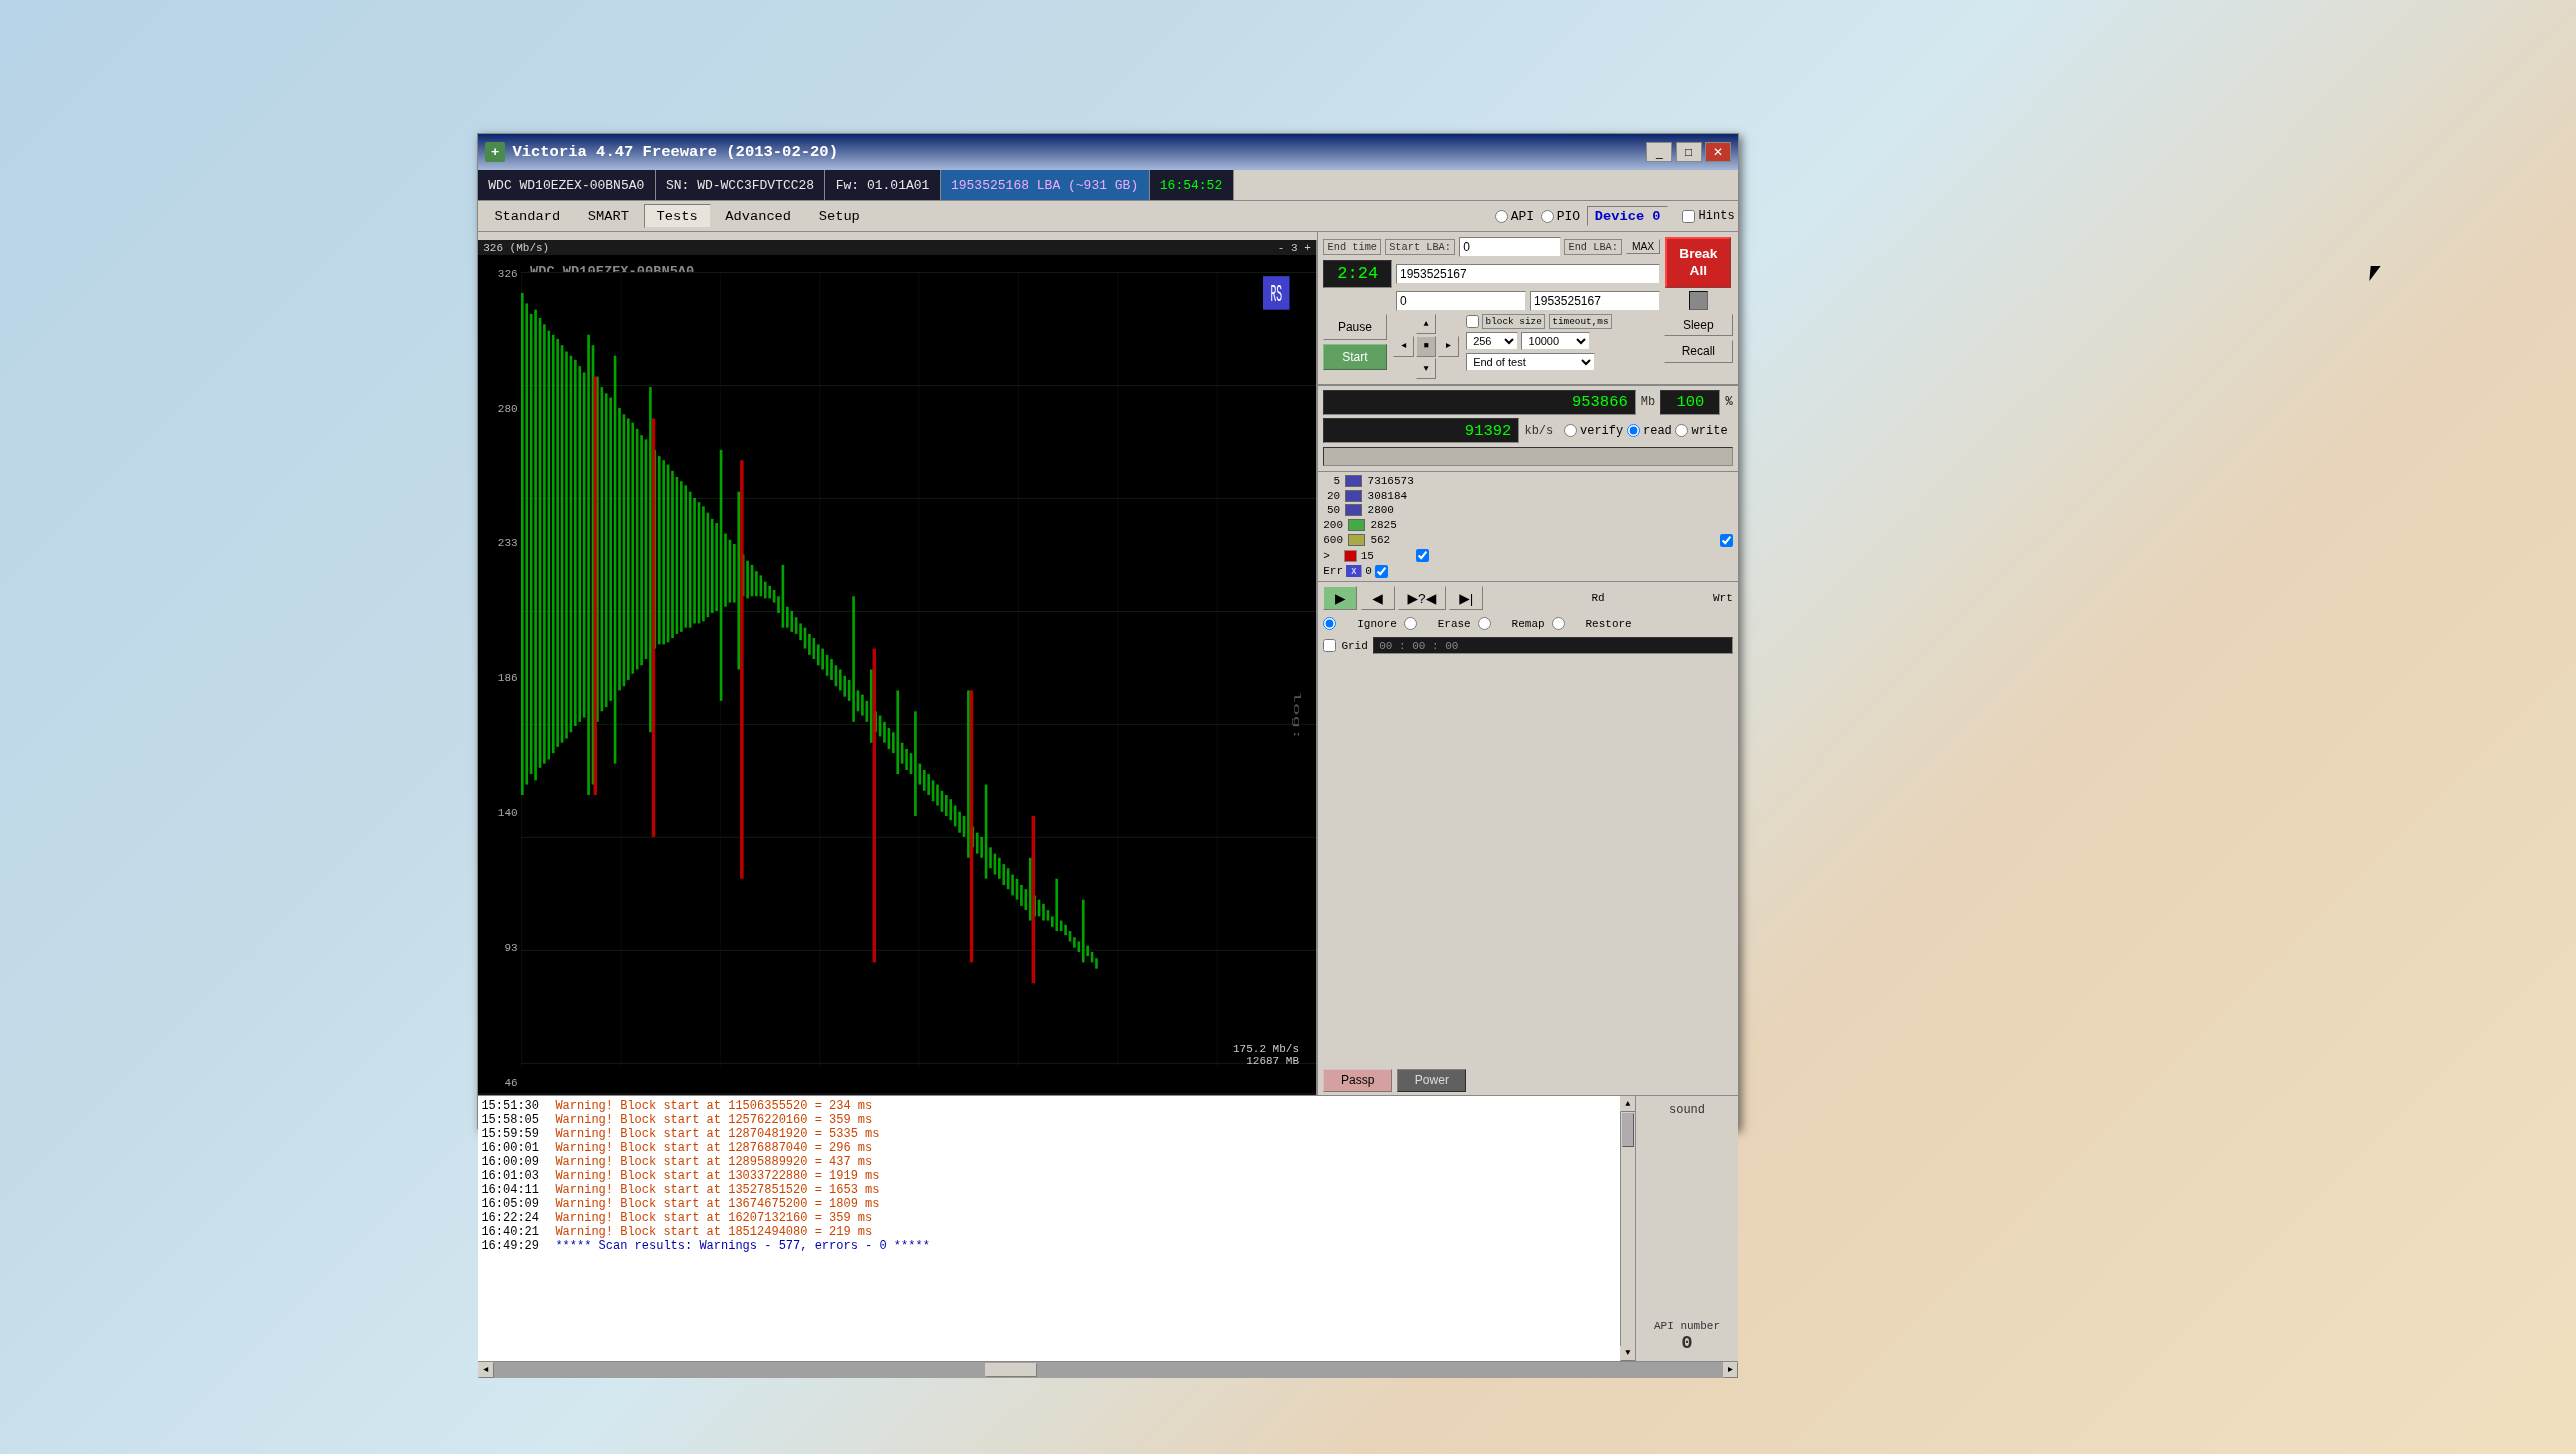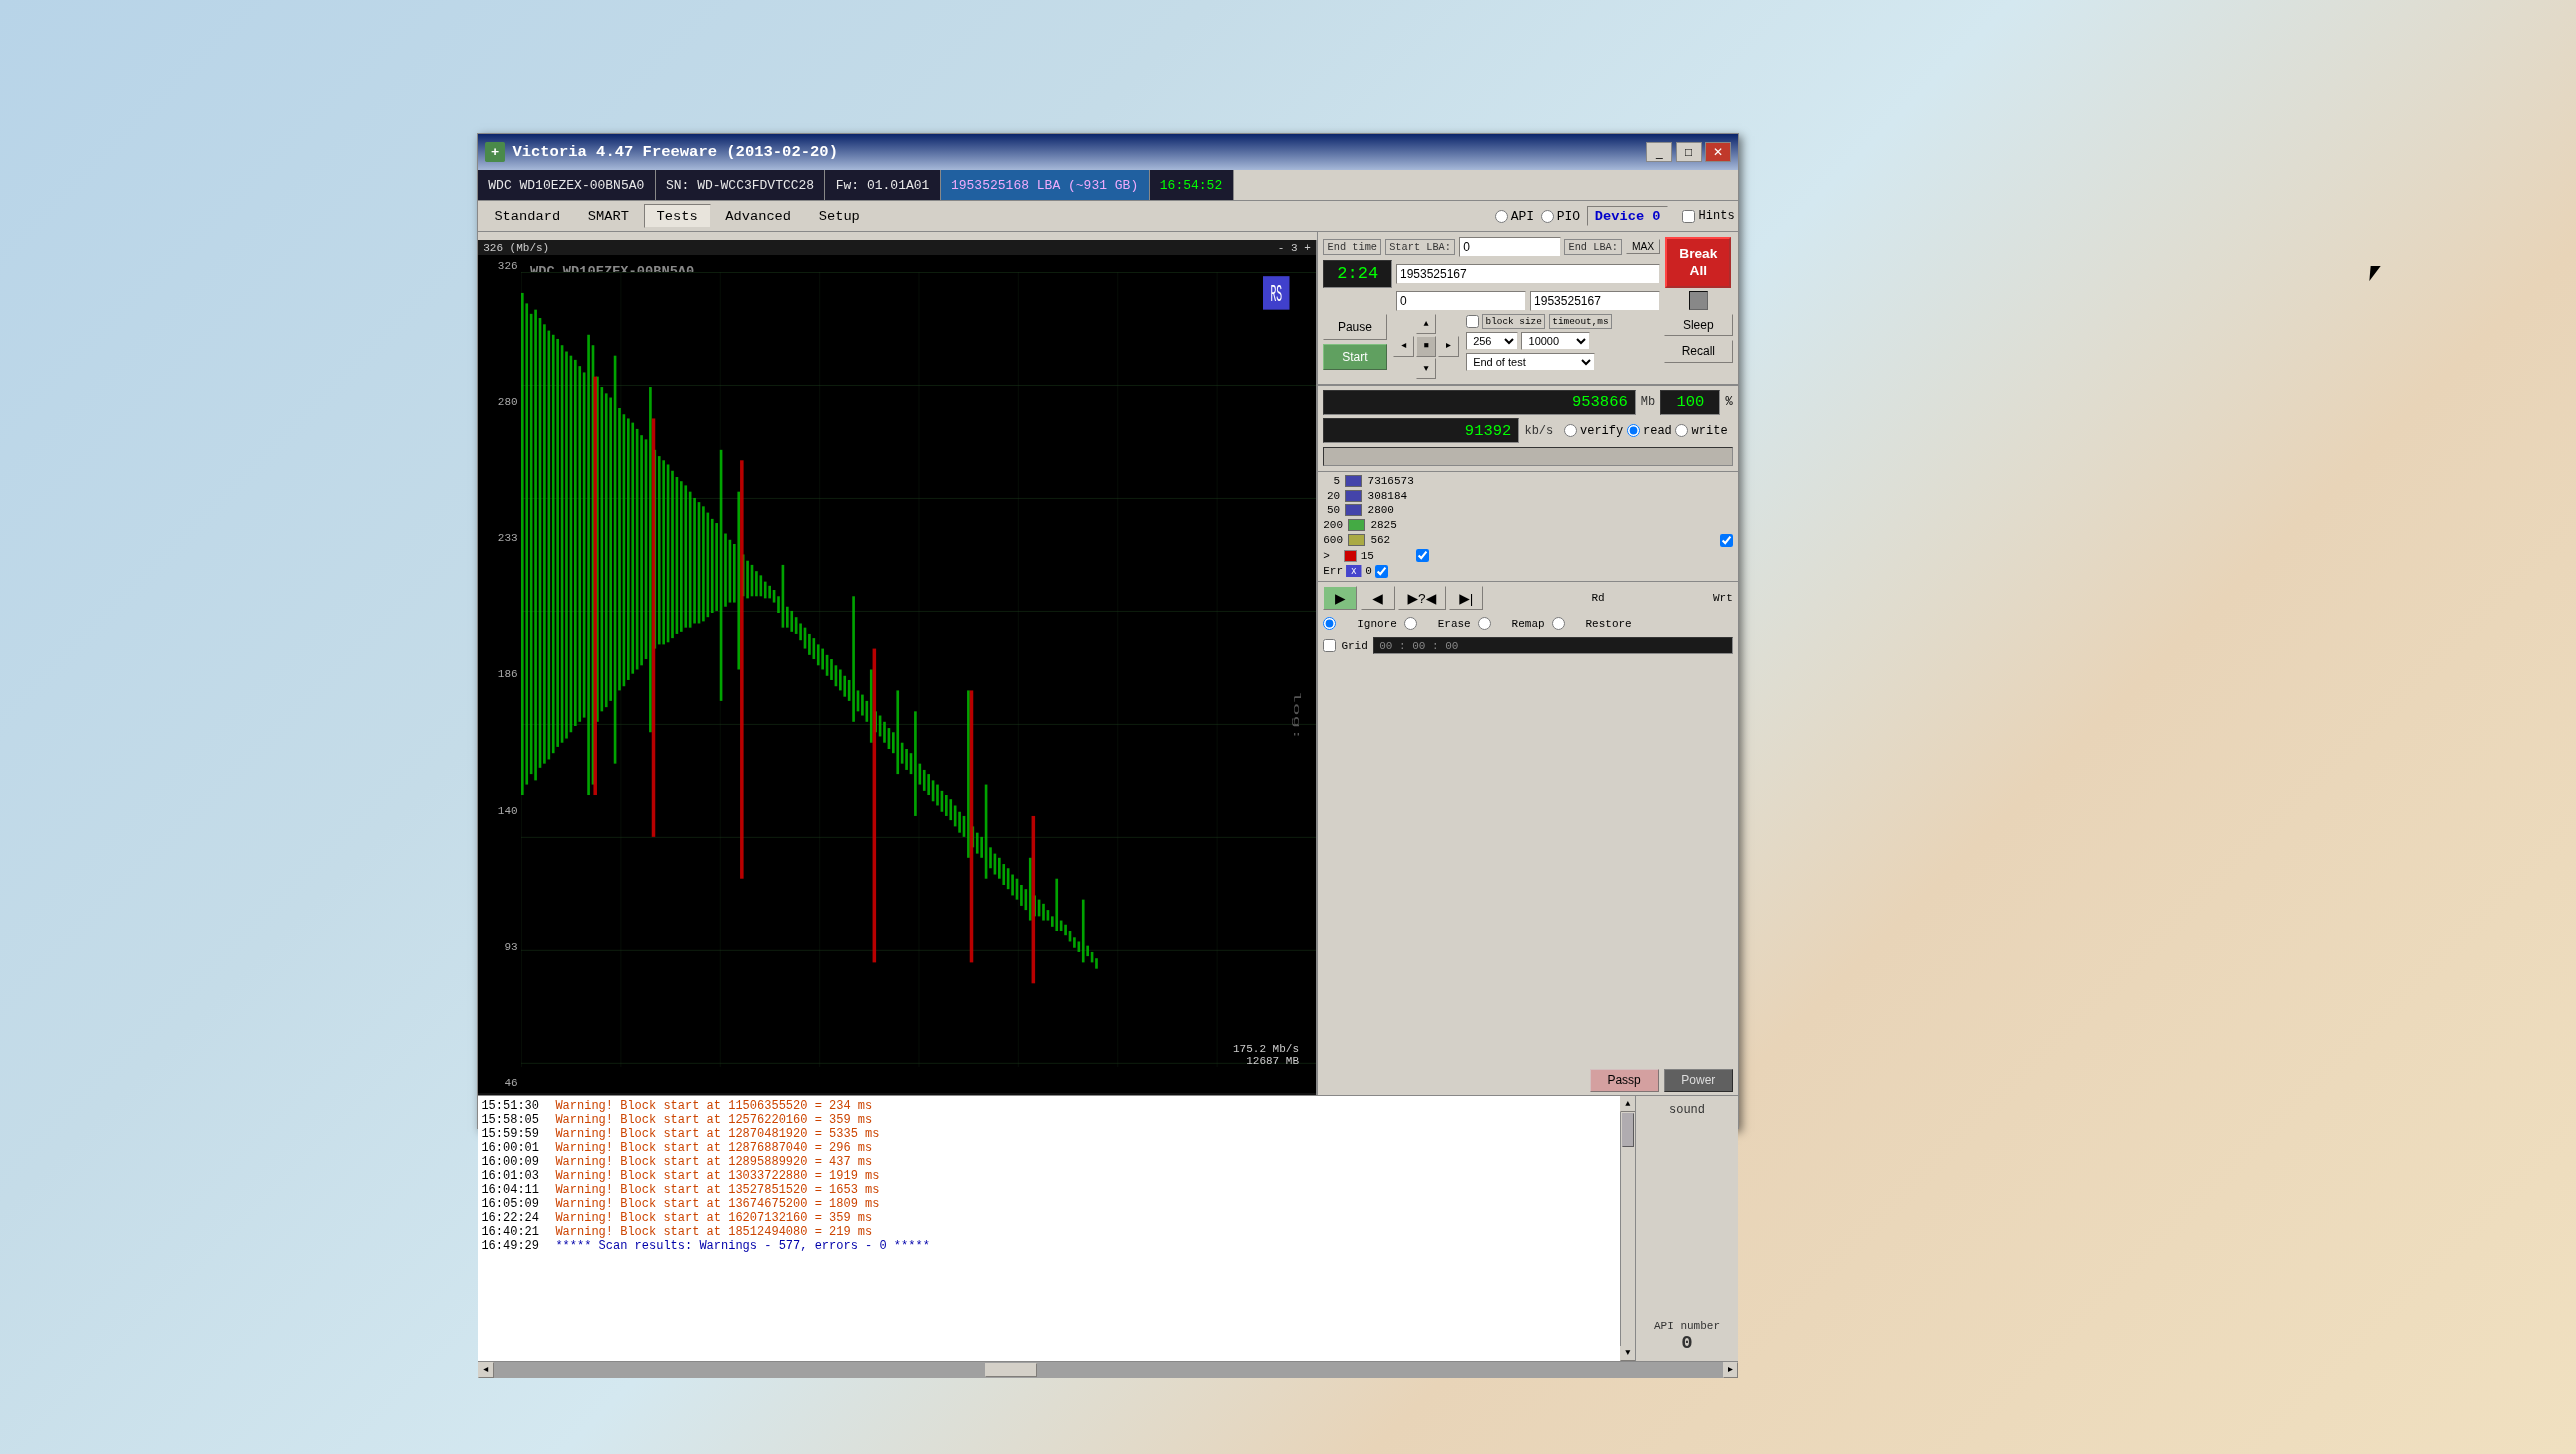--- a/index.html
+++ b/index.html
@@ -148,21 +148,21 @@
       position: absolute;
       top: 8.6px;
       left: 52px;
       color: #888888;
       font-size: 13.7px;
       font-weight: bold;
     }
     .y-axis {
       position: absolute;
       left: 0;
-      top: 0;
+      top: 8px;
       bottom: 0;
       width: 43px;
       display: flex;
       flex-direction: column;
       justify-content: space-between;
       padding: 4.3px 0;
     }
     .y-label { color: #aaa; font-size: 11px; text-align: right; padding-right: 3.4px; }
     .x-axis {
       display: flex;
@@ -1067,21 +1067,21 @@
       </div>
 
       <div class="grid-row">
         <input type="checkbox" style="">
         <span>Grid</span>
         <div class="grid-display">
           <span>00 : 00 : 00</span>
         </div>
       </div>
 
-      <div style="display:flex;gap:5.2px;padding:3.4px 5.2px;justify-content:flex-end;margin-top:auto;">
+      <div style="display:flex;gap:5.2px;padding:3.4px 5.2px;justify-content:flex-start;margin-top:auto;">
         <button class="passp-btn">Passp</button>
         <button class="power-btn">Power</button>
       </div>
     </div>
   </div>
 
   <div class="log-panel">
     <div class="log-content">
       <div class="log-line">
         <span class="log-time">15:51:30</span>

